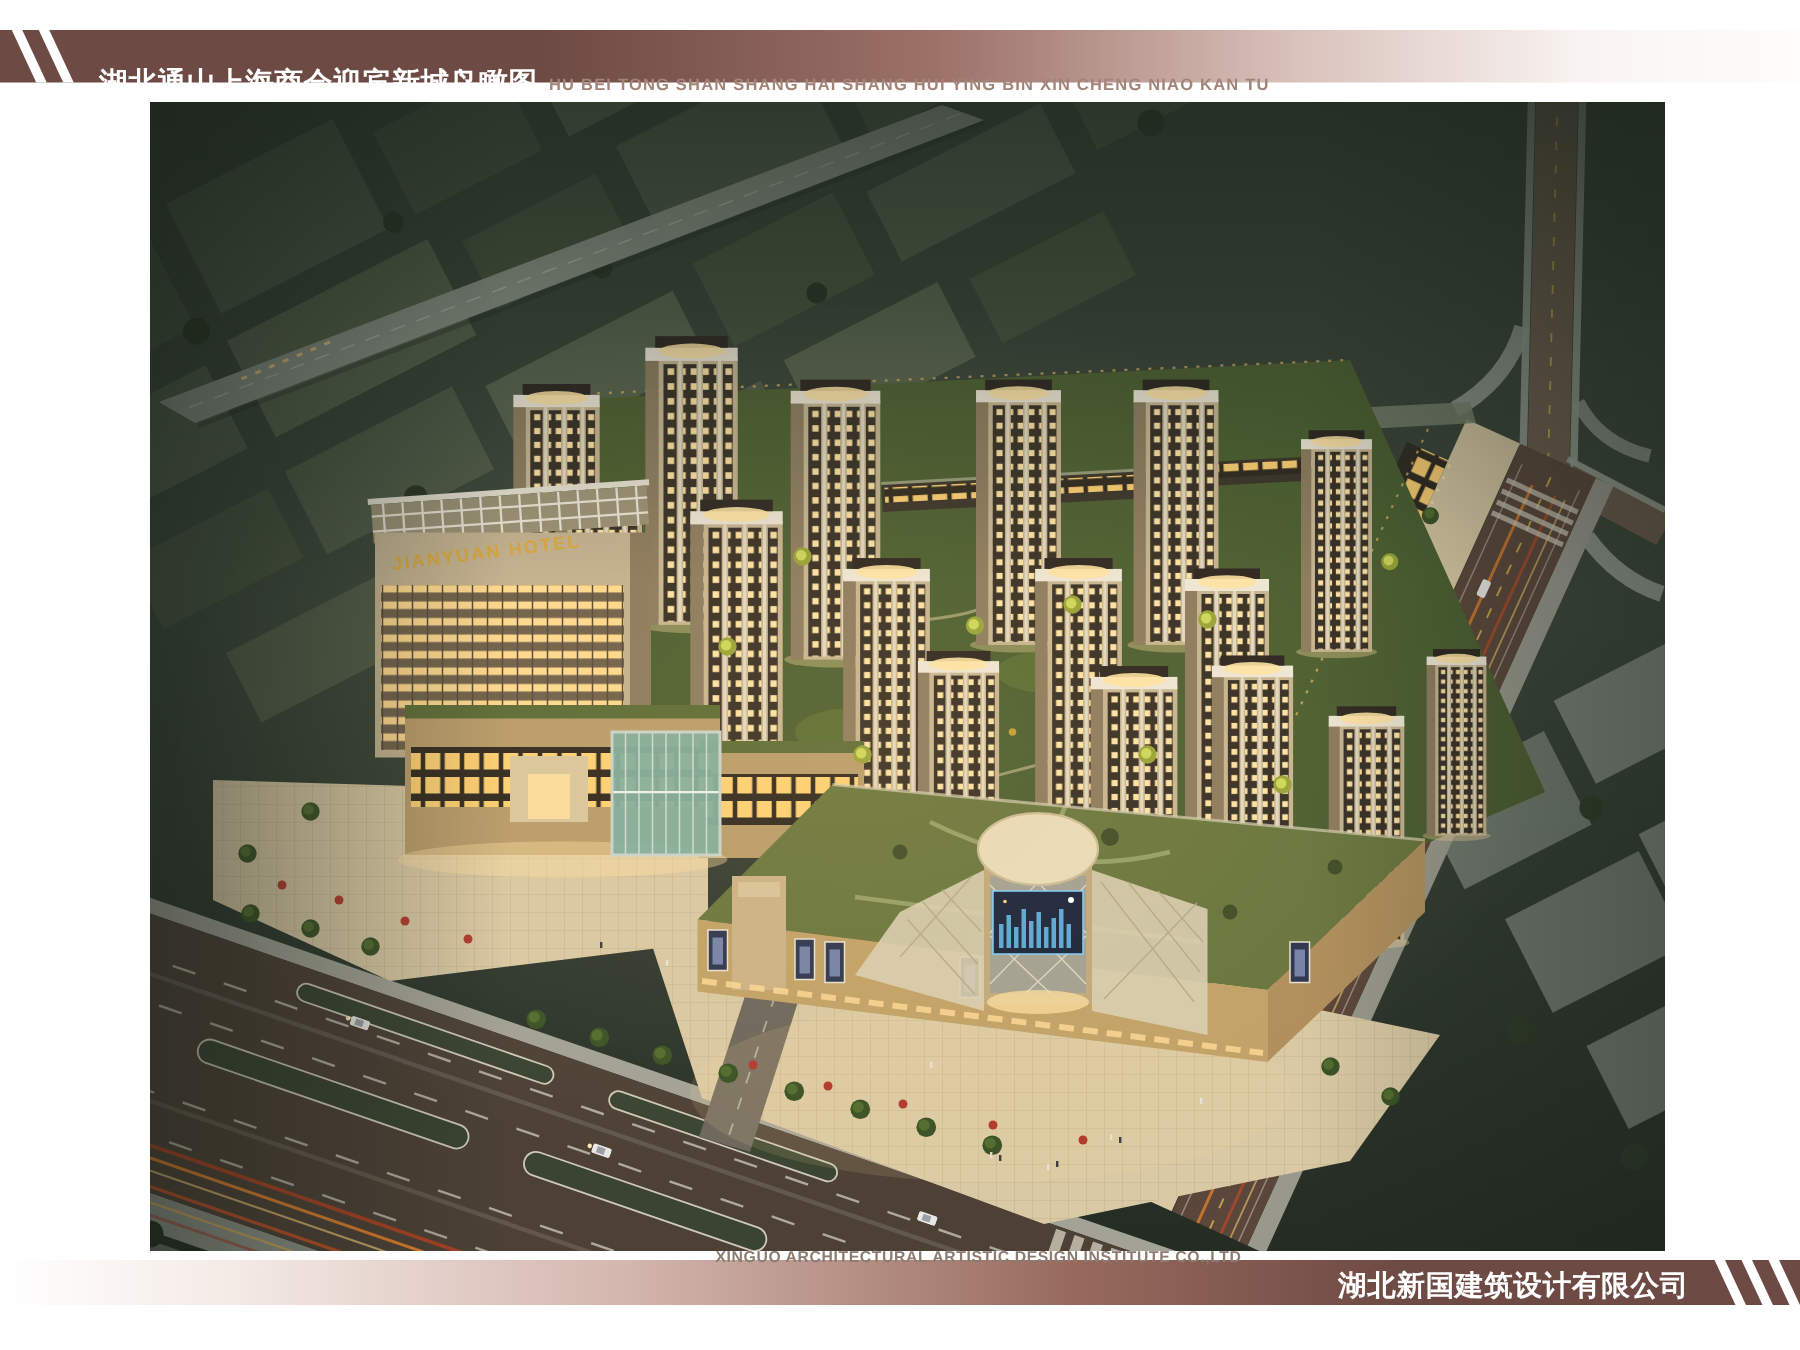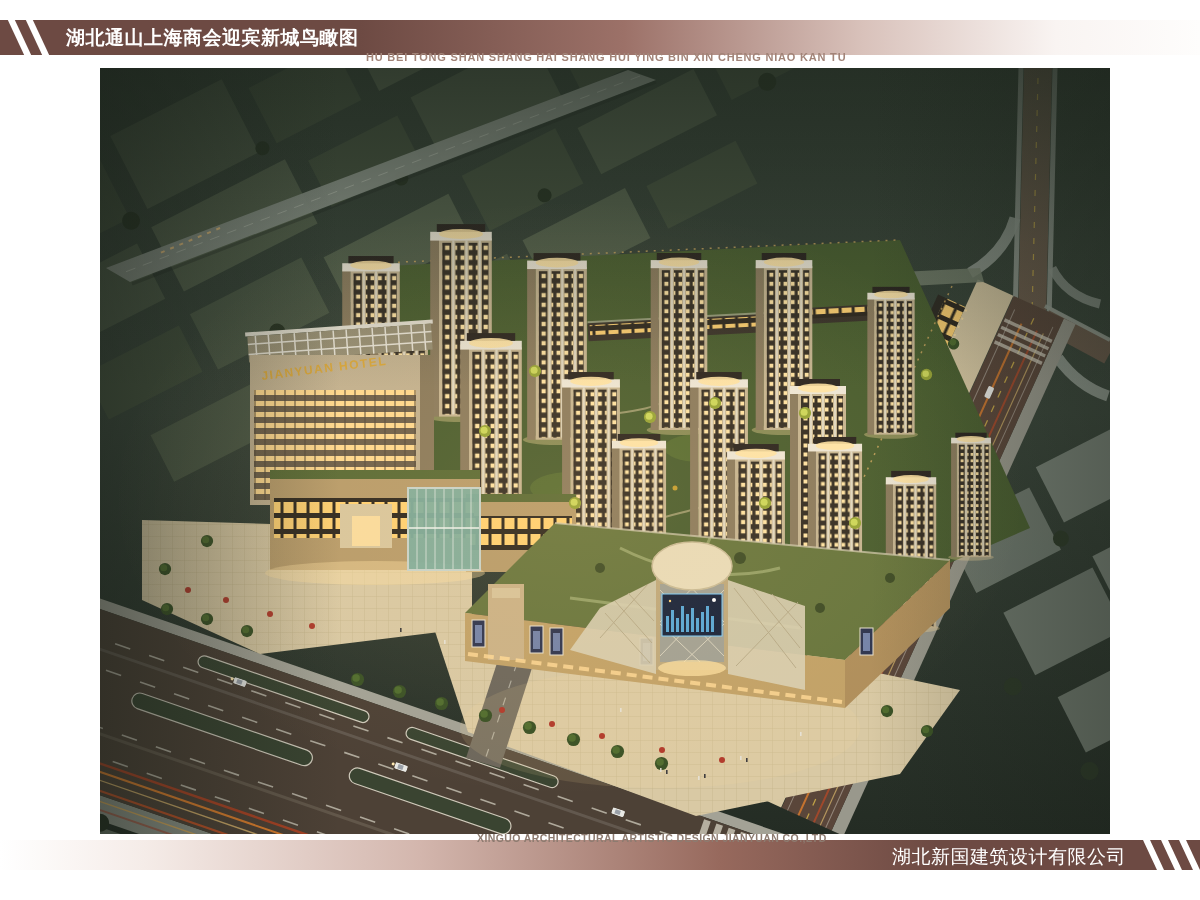--- a/index.html
+++ b/index.html
@@ -5,28 +5,28 @@
   html,body{margin:0;padding:0}
   body{width:1200px;height:900px;background:#ffffff;position:relative;overflow:hidden;
        font-family:"Liberation Sans","DejaVu Sans",sans-serif}
   .top-band{position:absolute;left:0;top:20px;width:1200px;height:35px;
     background:linear-gradient(90deg,#6d4a43 0%,#6d4a43 30%,#9c7168 52%,#d9c2bb 72%,#f9f4f2 88%,#fefdfc 100%)}
   .bottom-band{position:absolute;left:0;top:840px;width:1200px;height:30px;
     background:linear-gradient(90deg,#ffffff 0%,#f5ece8 12%,#d3b6ad 35%,#97695d 60%,#6d4a43 78%,#6d4a43 100%)}
   .slash{position:absolute;top:0;height:100%;width:7px;background:#ffffff;transform:skewX(25deg)}
   .s1{left:16px}.s2{left:34px}
   .s3{left:1150px}.s4{left:1168px}.s5{left:1186px}
-  .page-title{position:absolute;left:66px;top:25px;font-size:19px;font-weight:bold;color:#ffffff;
+  .page-title{position:absolute;left:66px;top:42px;font-size:19px;font-weight:bold;color:#ffffff;
     letter-spacing:.5px;white-space:nowrap;z-index:4}
   .pinyin{position:absolute;left:366px;top:51px;font-size:11px;font-weight:bold;color:#a28478;
     letter-spacing:.8px;white-space:nowrap;z-index:4}
   .render{position:absolute;left:100px;top:68px;width:1010px;height:766px;z-index:1}
   .credit-en{position:absolute;left:477px;top:832px;font-size:10.5px;font-weight:bold;color:#8d7b70;
     letter-spacing:.4px;white-space:nowrap;z-index:5}
-  .company-cn{position:absolute;left:892px;top:844px;font-size:19px;font-weight:normal;color:#ffffff;
+  .company-cn{position:absolute;left:892px;top:844px;font-size:19px;font-weight:bold;color:#ffffff;
     letter-spacing:.5px;white-space:nowrap;z-index:6}
 </style>
 </head>
 <body>
 
 <div>
 
   <div class="top-band">
     <div class="slash s1"></div>
     <div class="slash s2"></div>
@@ -506,21 +506,21 @@
 
     <g>
       <rect x="0" y="0" width="1010" height="320" fill="url(#hz)"></rect>
       <rect x="0" y="0" width="240" height="766" fill="url(#lhz)"></rect>
       <rect x="770" y="0" width="240" height="766" fill="url(#rhz)"></rect>
       <ellipse cx="470" cy="430" rx="460" ry="300" fill="url(#warm)"></ellipse>
     </g>
   </svg>
   </div>
 
-  <div class="credit-en">XINGUO ARCHITECTURAL ARTISTIC DESIGN JIANYUAN CO.,LTD</div>
+  <div class="credit-en">XINGUO ARCHITECTURAL ARTISTIC DESIGN INSTITUTE CO.,LTD</div>
   <div class="bottom-band">
     <div class="slash s3"></div>
     <div class="slash s4"></div>
     <div class="slash s5"></div>
   </div>
   <div class="company-cn">湖北新国建筑设计有限公司</div>
 
 </div>
 
 </body></html>

